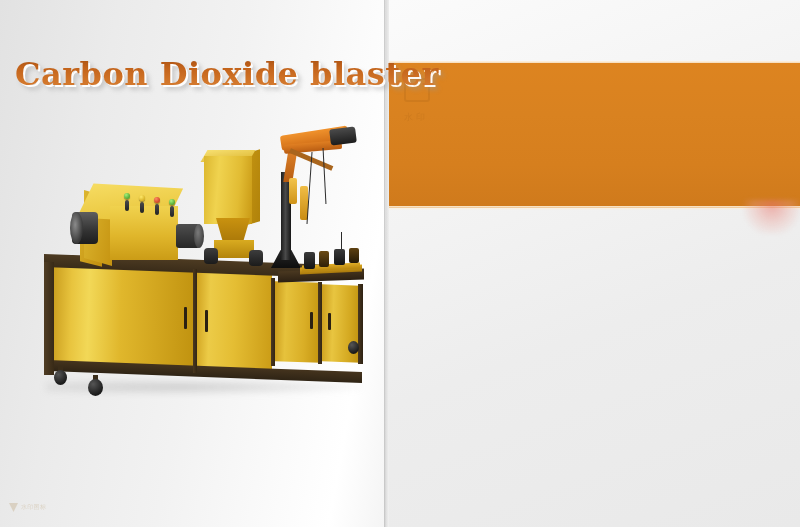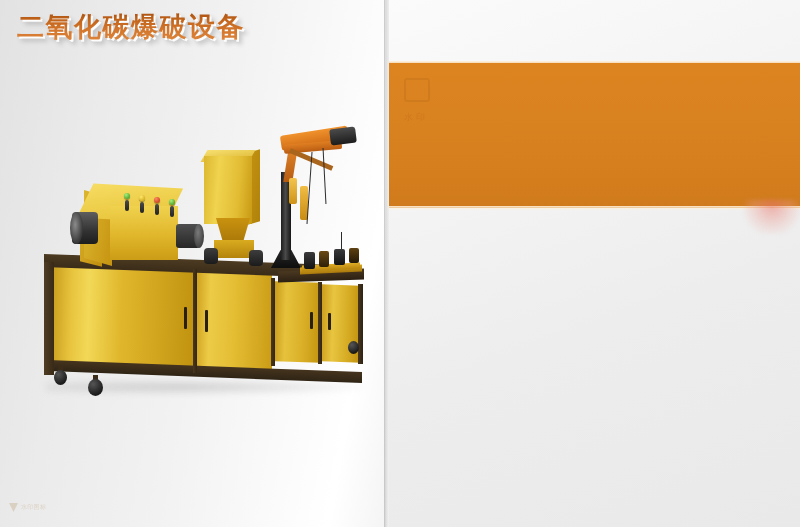--- a/index.html
+++ b/index.html
@@ -310,21 +310,21 @@
   <div id="orange-band"></div>
   <div id="orange-band-bottomline"></div>
   <div id="band-watermark">
     <span class="wm-mark"></span>
     <span>水印</span>
   </div>
   <div id="pink-glow"></div>
 
   <div id="panel-divider"></div>
 
-  <div id="title-cn">二氧化碳爆破设备</div>
+  <div id="title-en">Carbon Dioxide blaster</div>
 
 
   <div id="machine">
 
     <div class="ground-shadow"></div>
 
     <div class="cab-a"></div>
     <div class="cab-b"></div>
     <div class="cab-c"></div>
     <div class="cab-d"></div>

